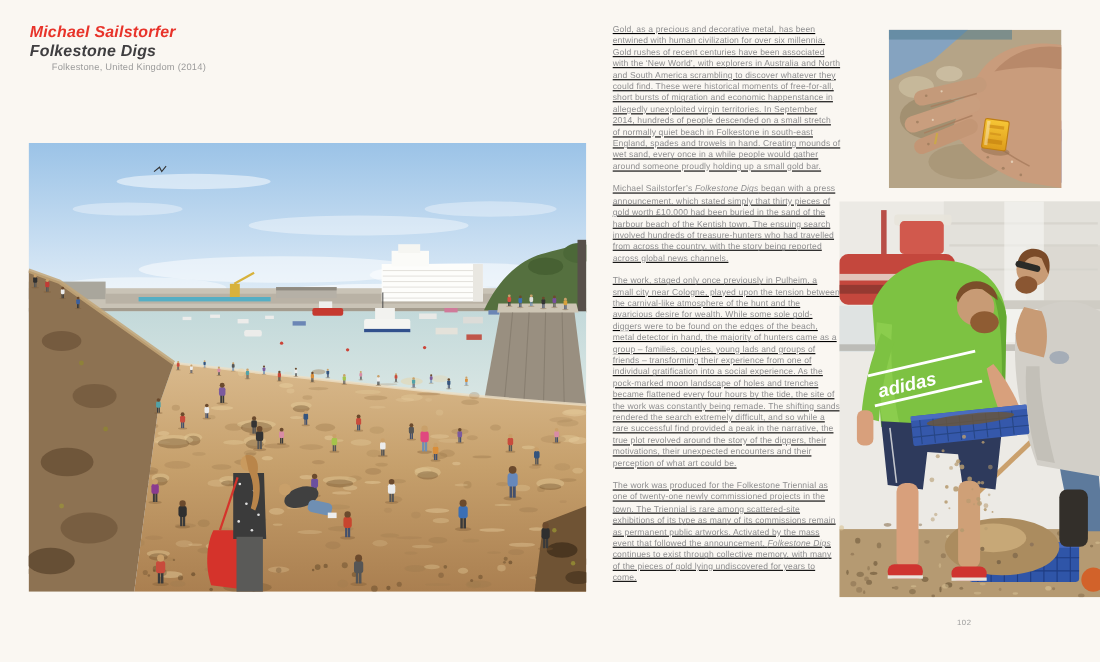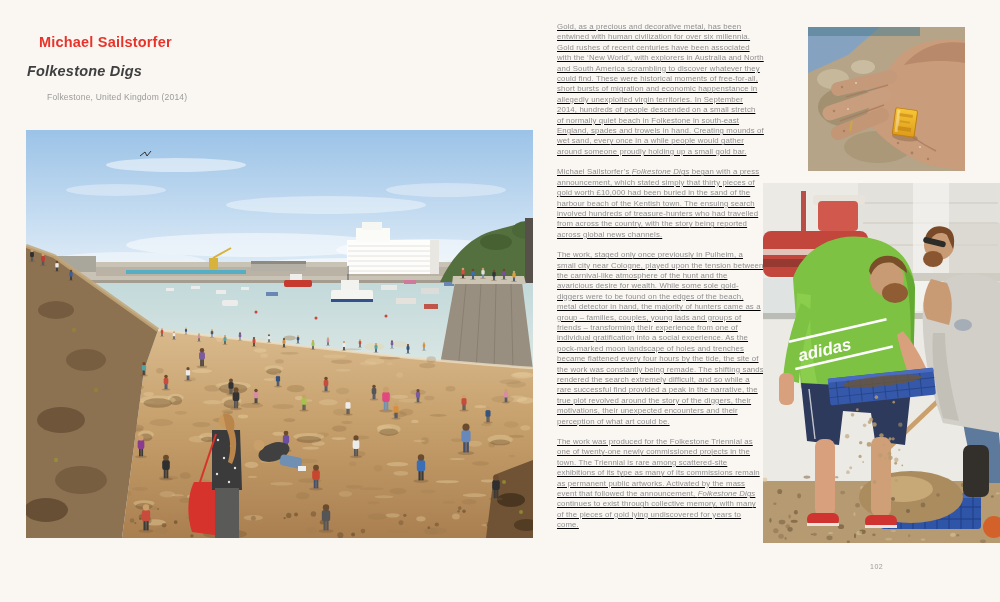--- a/index.html
+++ b/index.html
@@ -2,25 +2,25 @@
 <html style="--page_bg: #faf7f2; --accent_red: #e8332a; --title_dark: #3f3e40; --body_gray: #8f8f90; --meta_gray: #9b9b9b; --gold: #f0b429; --adidas_green: #7dc242; --crate_blue: #3558ab;"><head>
 <meta charset="utf-8">
 <style>
   html,body{margin:0;padding:0;}
   body{
     width:1000px;height:602px;position:relative;overflow:hidden;
     background:var(--page_bg,#faf7f2);
     font-family:"Liberation Sans", sans-serif;
   }
   header{position:absolute;left:27px;top:22px;width:300px;}
-  h1{margin:12px;font-size:14.5px;line-height:17px;font-weight:bold;
-     color:var(--accent_red,#e8332a);letter-spacing:.2px;}
+  h1{margin:0;font-size:14.5px;line-height:17px;font-weight:bold;
+     color:var(--accent_red,#e8332a);letter-spacing:.2px;font-style:italic;}
   h2{margin:0;font-size:14.5px;line-height:17px;font-weight:bold;font-style:italic;
      color:var(--title_dark,#3f3e40);letter-spacing:.2px;}
-  .meta{margin-top:12px;font-size:8.5px;color:var(--meta_gray,#9b9b9b);letter-spacing:.2px;padding-left:20px;}
+  .meta{font-size:8.5px;color:var(--meta_gray,#9b9b9b);letter-spacing:.2px;padding-left:20px;}
   .photo{position:absolute;display:block;}
   .essay{position:absolute;left:557px;top:22px;width:207px;text-decoration:underline;}
   .essay p{margin:0 0 10px 0;font-size:7.8px;line-height:10.4px;
      color:var(--body_gray,#8f8f90);letter-spacing:.12px;}
   .essay .it{font-style:italic;}
   .pagenum{position:absolute;left:870px;top:563px;font-size:7px;
      color:var(--meta_gray,#9b9b9b);letter-spacing:.5px;}
   svg{display:block;}
 </style>
 </head>

